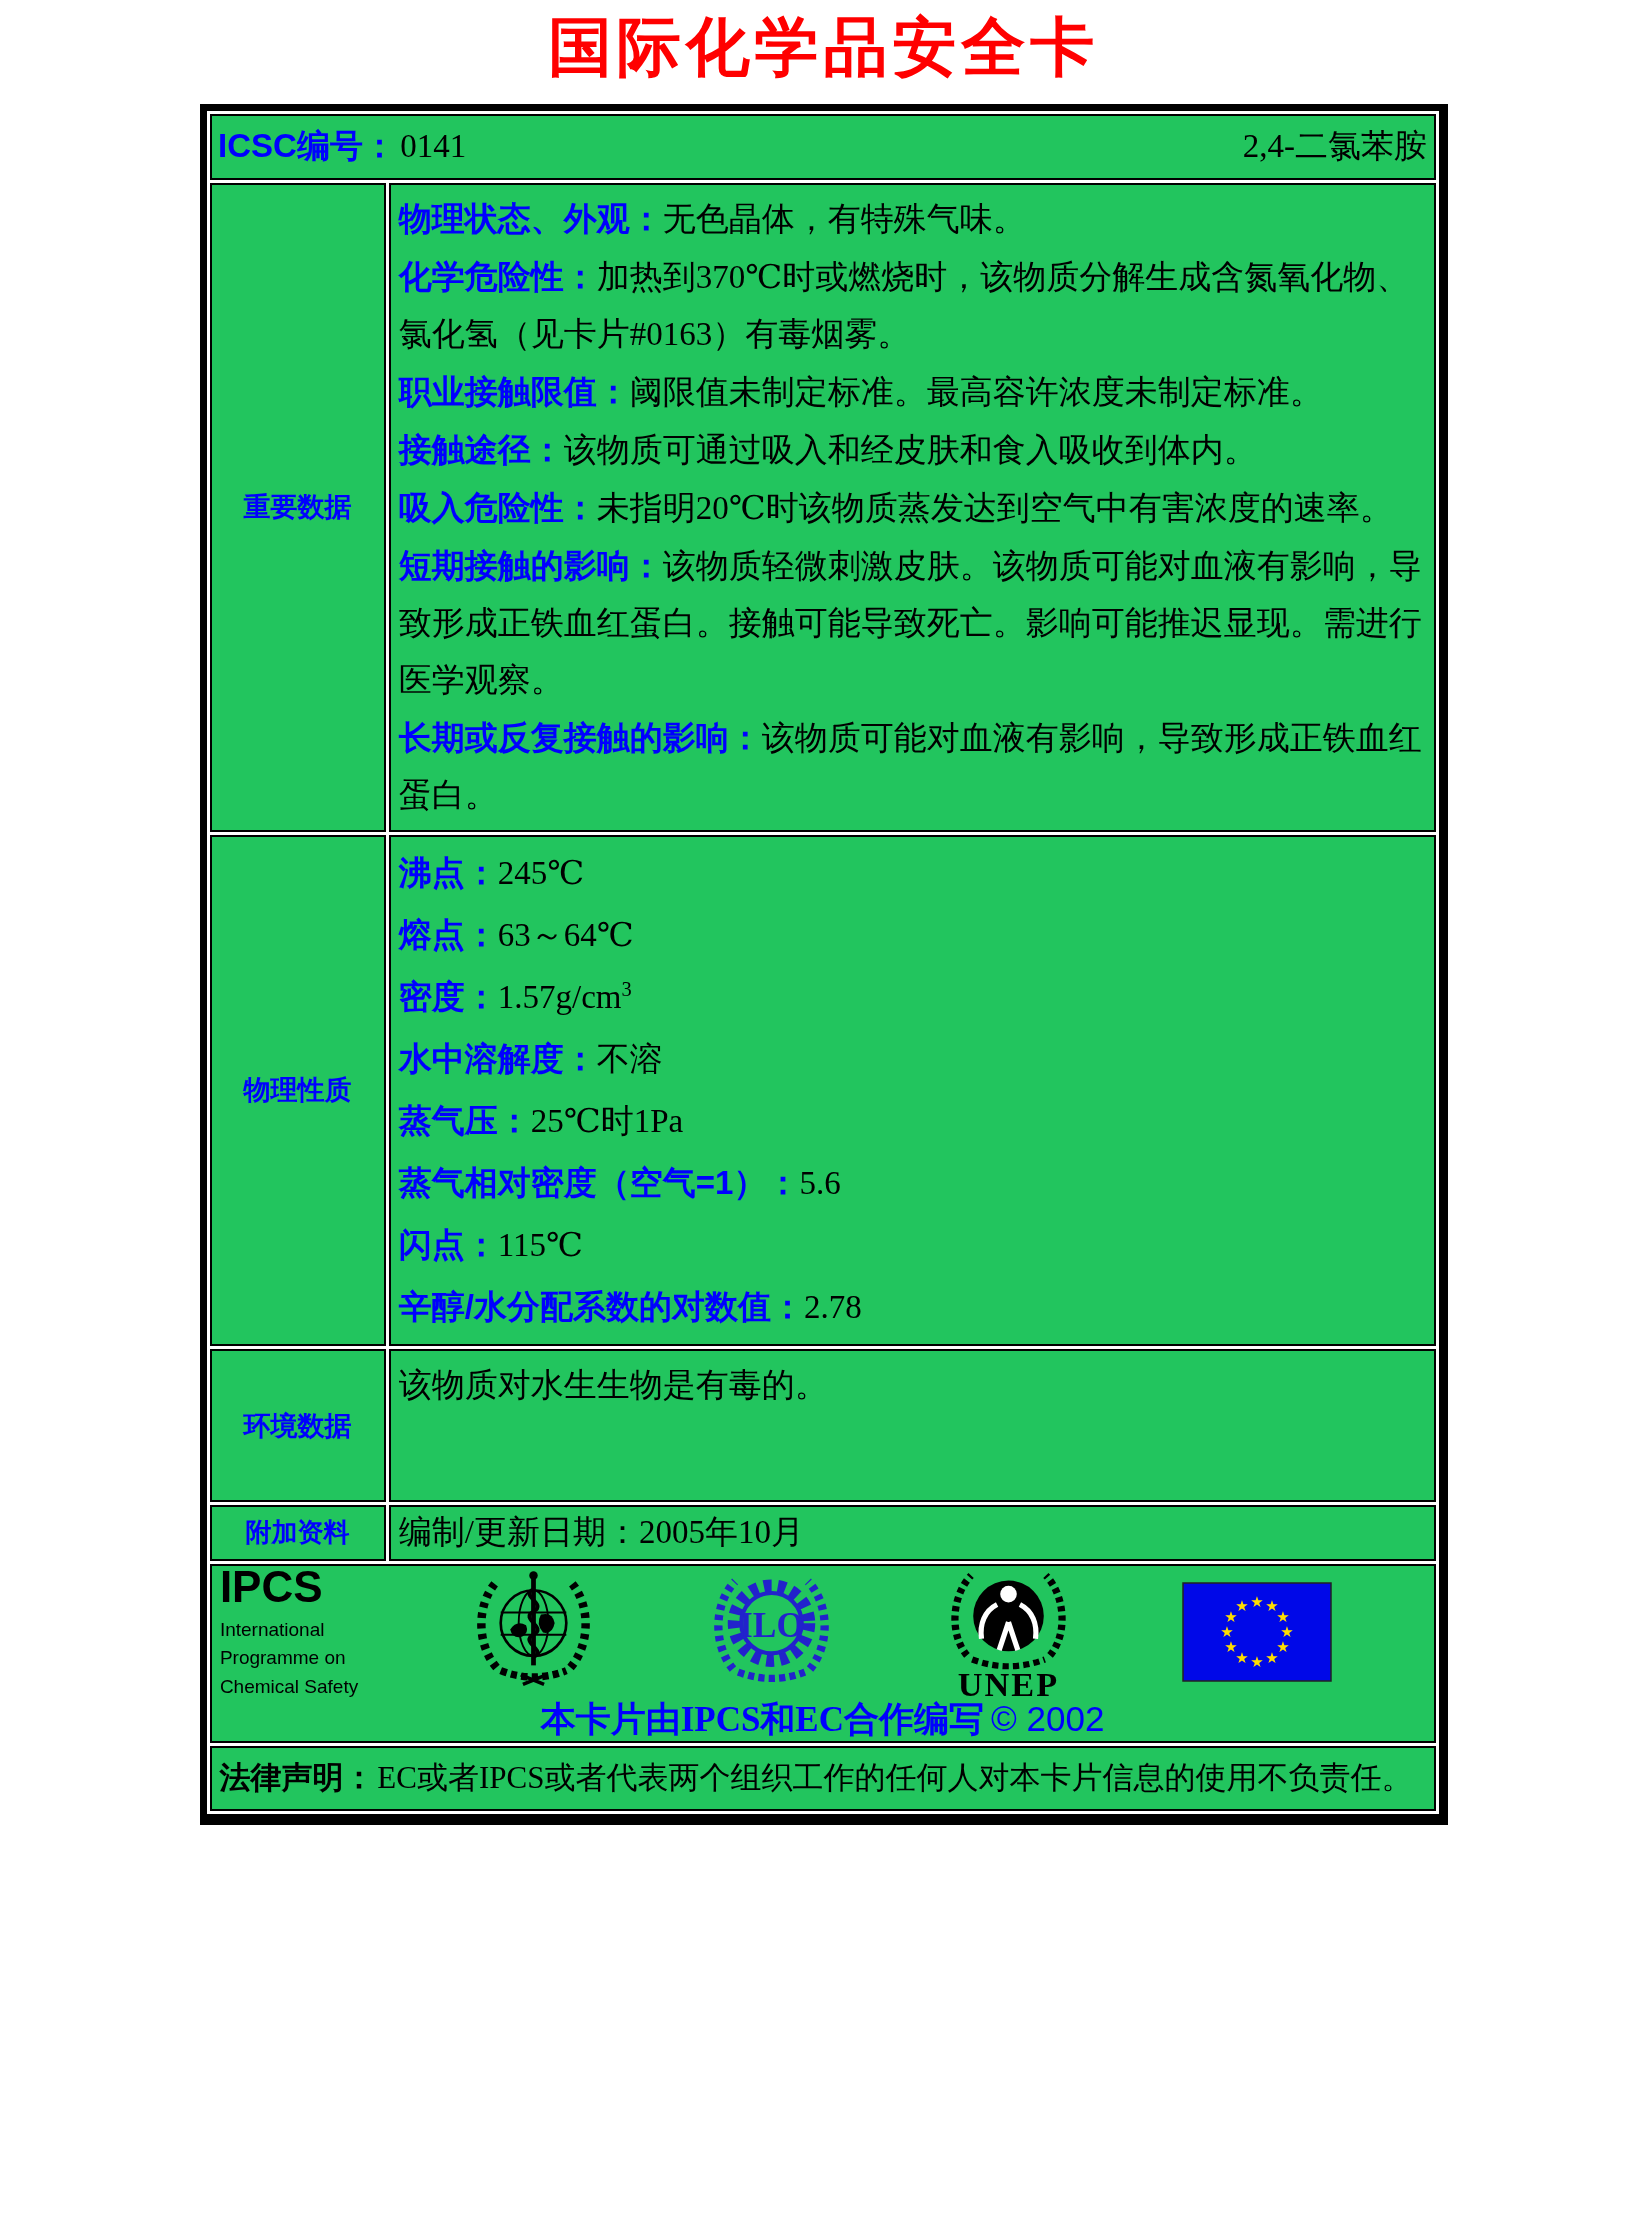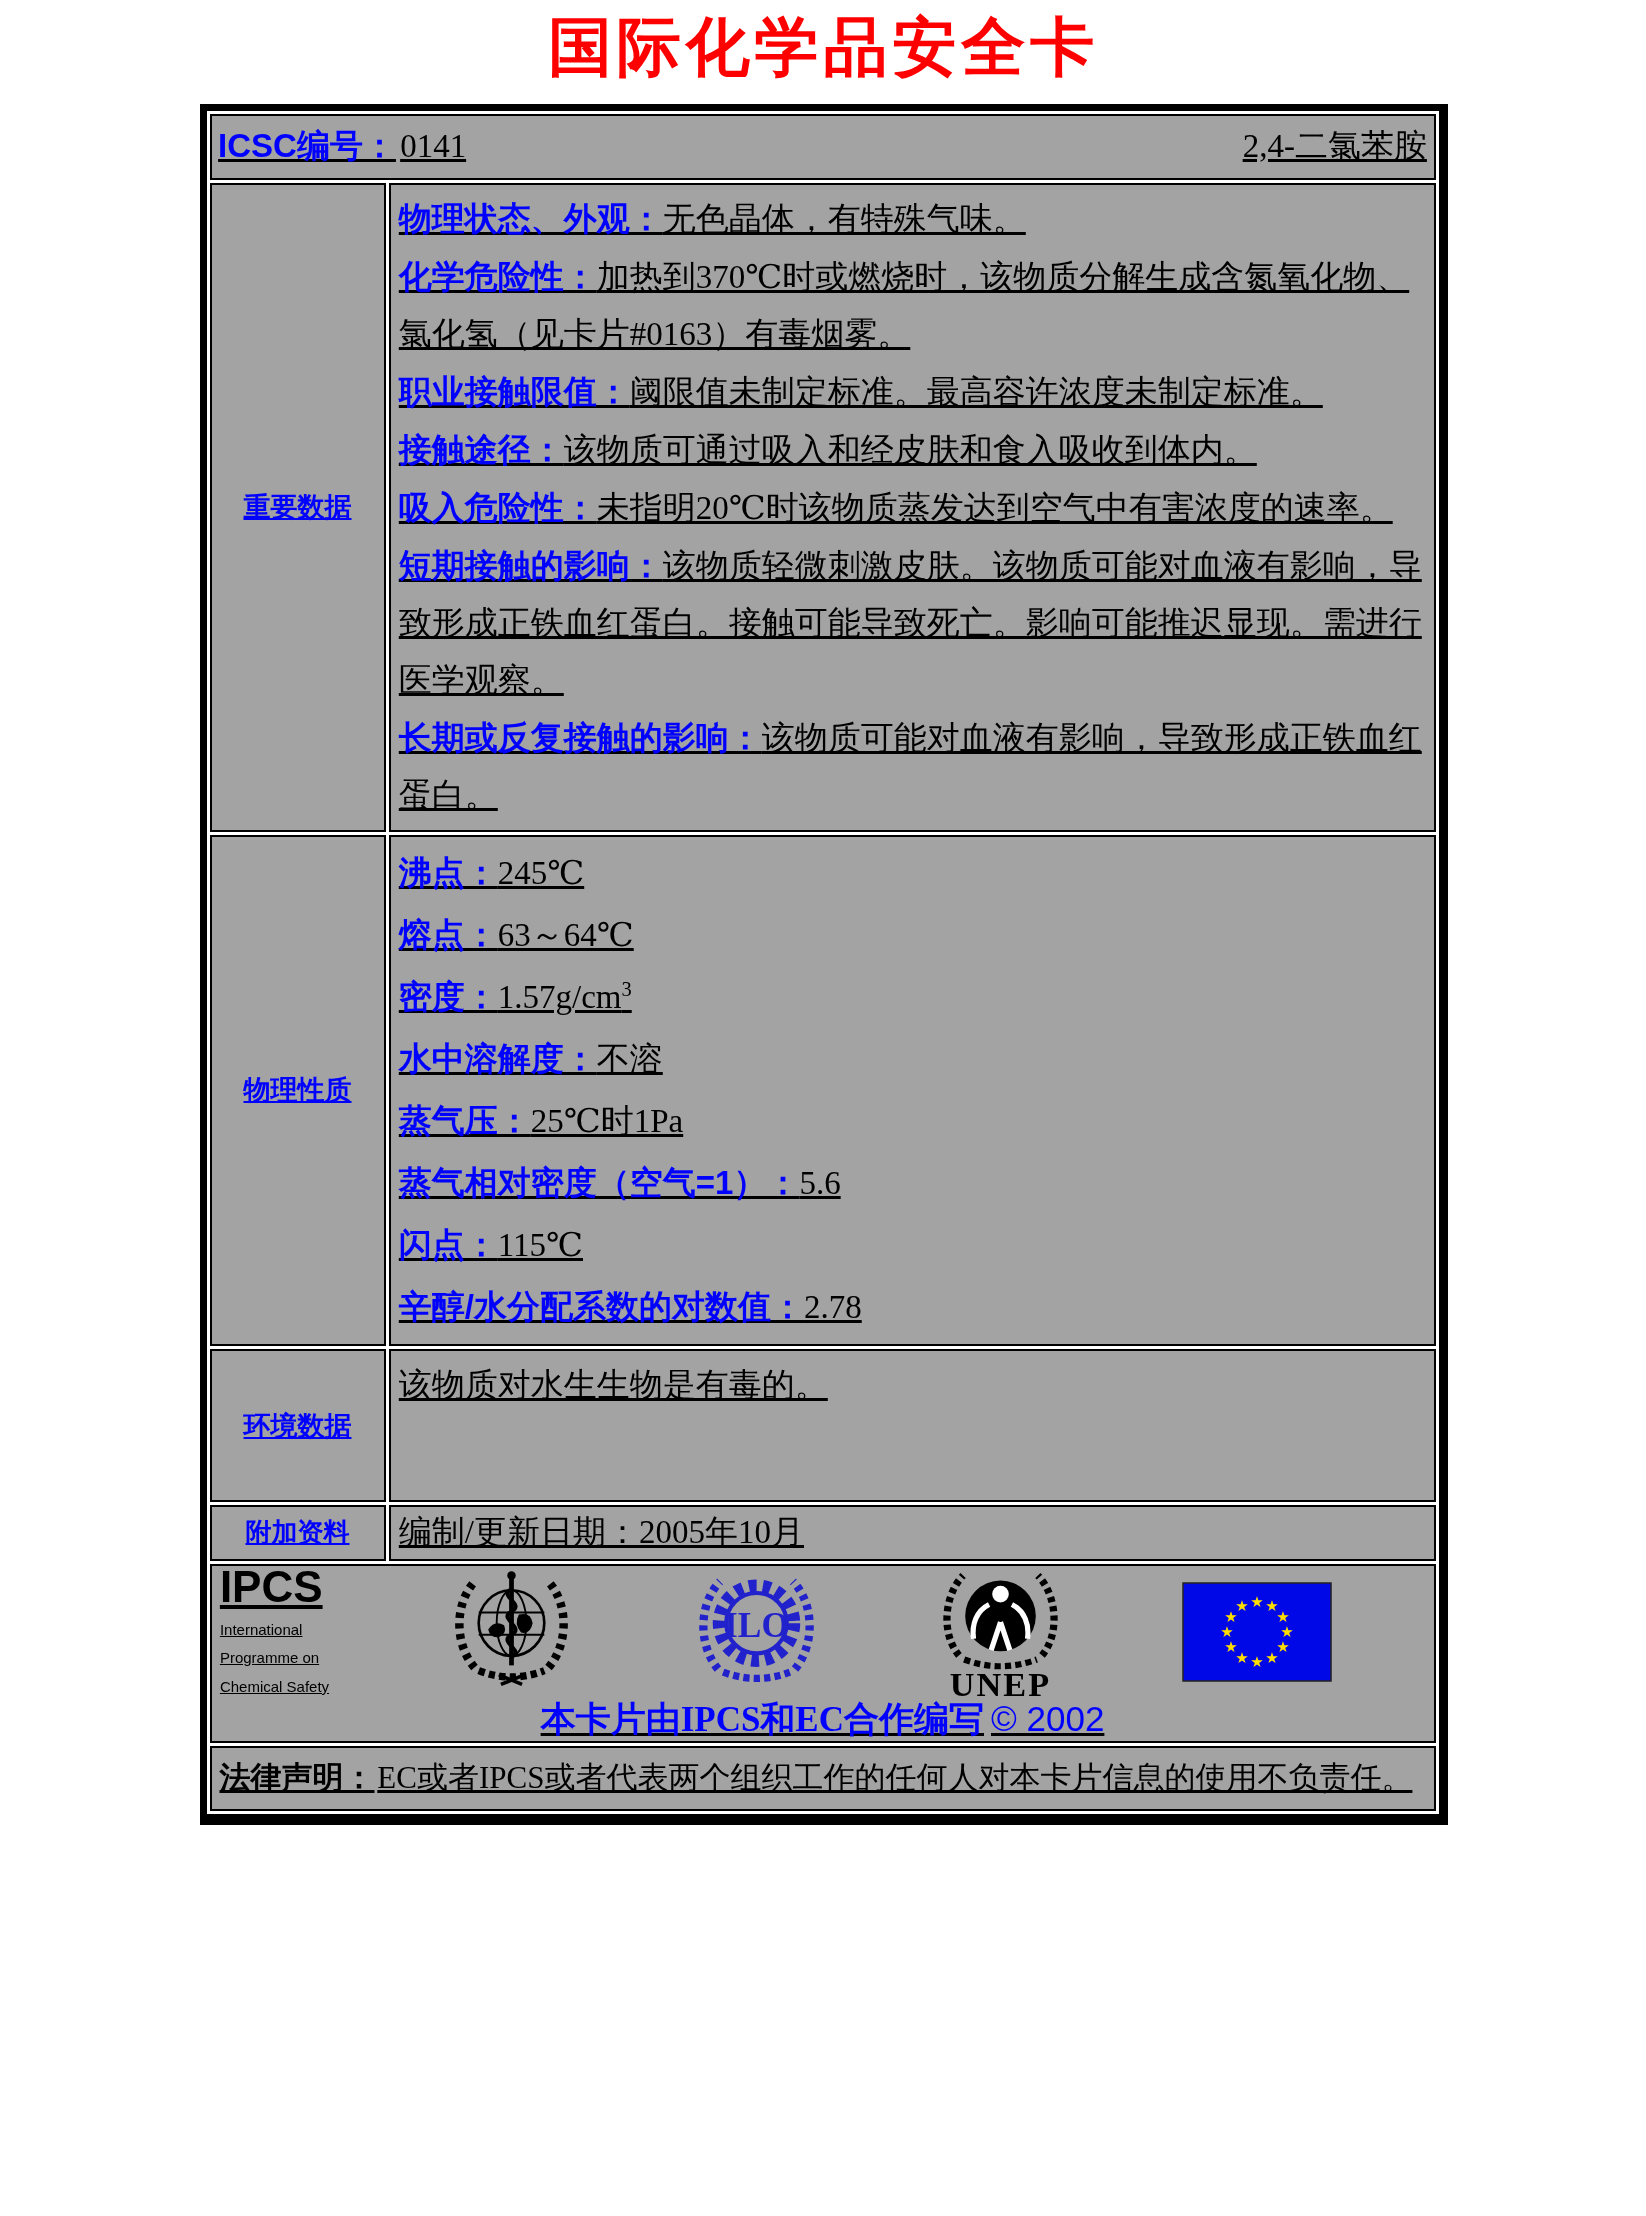--- a/index.html
+++ b/index.html
@@ -5,21 +5,21 @@
   html,body{margin:0;padding:0;}
   body{width:1647px;height:2216px;background:#ffffff;position:relative;
        font-family:"Liberation Serif","DejaVu Serif",serif;color:#000;}
   .page-title{padding-top:9.7px;text-align:center;color:#ff0000;
       font-family:"Liberation Serif","DejaVu Serif",serif;font-weight:bold;
       font-size:64px;letter-spacing:4.9px;line-height:76px;}
   table.card{margin:18px auto 0 auto;width:1248px;table-layout:fixed;
       border-collapse:separate;border-spacing:3.5px;background:#fff;
       border:7px solid #000;border-right-width:9px;border-bottom-width:11.8px;}
   col.c-label{width:176px;}
-  td{border:2.1px solid #000;background:#a3a3a3;overflow:hidden;text-decoration:underline;}
+  td{border:2.1px solid #000;background:#22c55e;overflow:hidden;}
   td.lbl-cell{text-align:center;vertical-align:middle;color:#0000ff;
       font-family:"Liberation Sans","DejaVu Sans",sans-serif;
       font-weight:bold;font-size:27px;}
   td.content{font-size:33px;line-height:57px;padding:5.6px 8.3px;vertical-align:top;}
   td.content p{margin:0;}
   .blue-inline{color:#0000ff;font-family:"Liberation Sans","DejaVu Sans",sans-serif;
       font-weight:bold;}
   
   .header-flex{display:flex;justify-content:space-between;align-items:center;
       height:60px;padding:0 5.6px;font-size:33px;}
@@ -34,21 +34,21 @@
   td.short{line-height:43px;padding:4.2px 8.3px;}
   td.lbl-short{font-size:26px;}
   
   td.logos-cell{padding:2.8px 4.2px 1.4px 4.2px;vertical-align:top;}
   .logos-flex{display:flex;align-items:center;justify-content:space-between;
       height:129px;padding:0 7px 0 4.2px;}
   .ipcs-block{line-height:1;}
   .ipcs-abbr{font-family:"Liberation Sans","DejaVu Sans",sans-serif;
       font-weight:bold;font-size:44px;margin:0 0 7px 0;}
   .ipcs-line{font-family:"Liberation Sans","DejaVu Sans",sans-serif;
-      font-size:15px;line-height:28.5px;}
+      font-size:19px;line-height:28.5px;}
   .logo-box{flex:0 0 auto;}
   .eu-margin{margin-right:90px;}
   .caption-line{text-align:center;margin-top:2.8px;font-size:35px;line-height:38px;
       white-space:nowrap;}
   .caption-main{color:#0000ff;font-weight:bold;
       font-family:"Liberation Serif","DejaVu Serif",serif;}
   .caption-copy{color:#0000ff;font-family:"Liberation Sans","DejaVu Sans",sans-serif;
       font-size:35px;margin-left:7px;font-weight:normal;}
   
   .legal-flex{display:flex;align-items:center;height:51px;padding:4px 7px;

